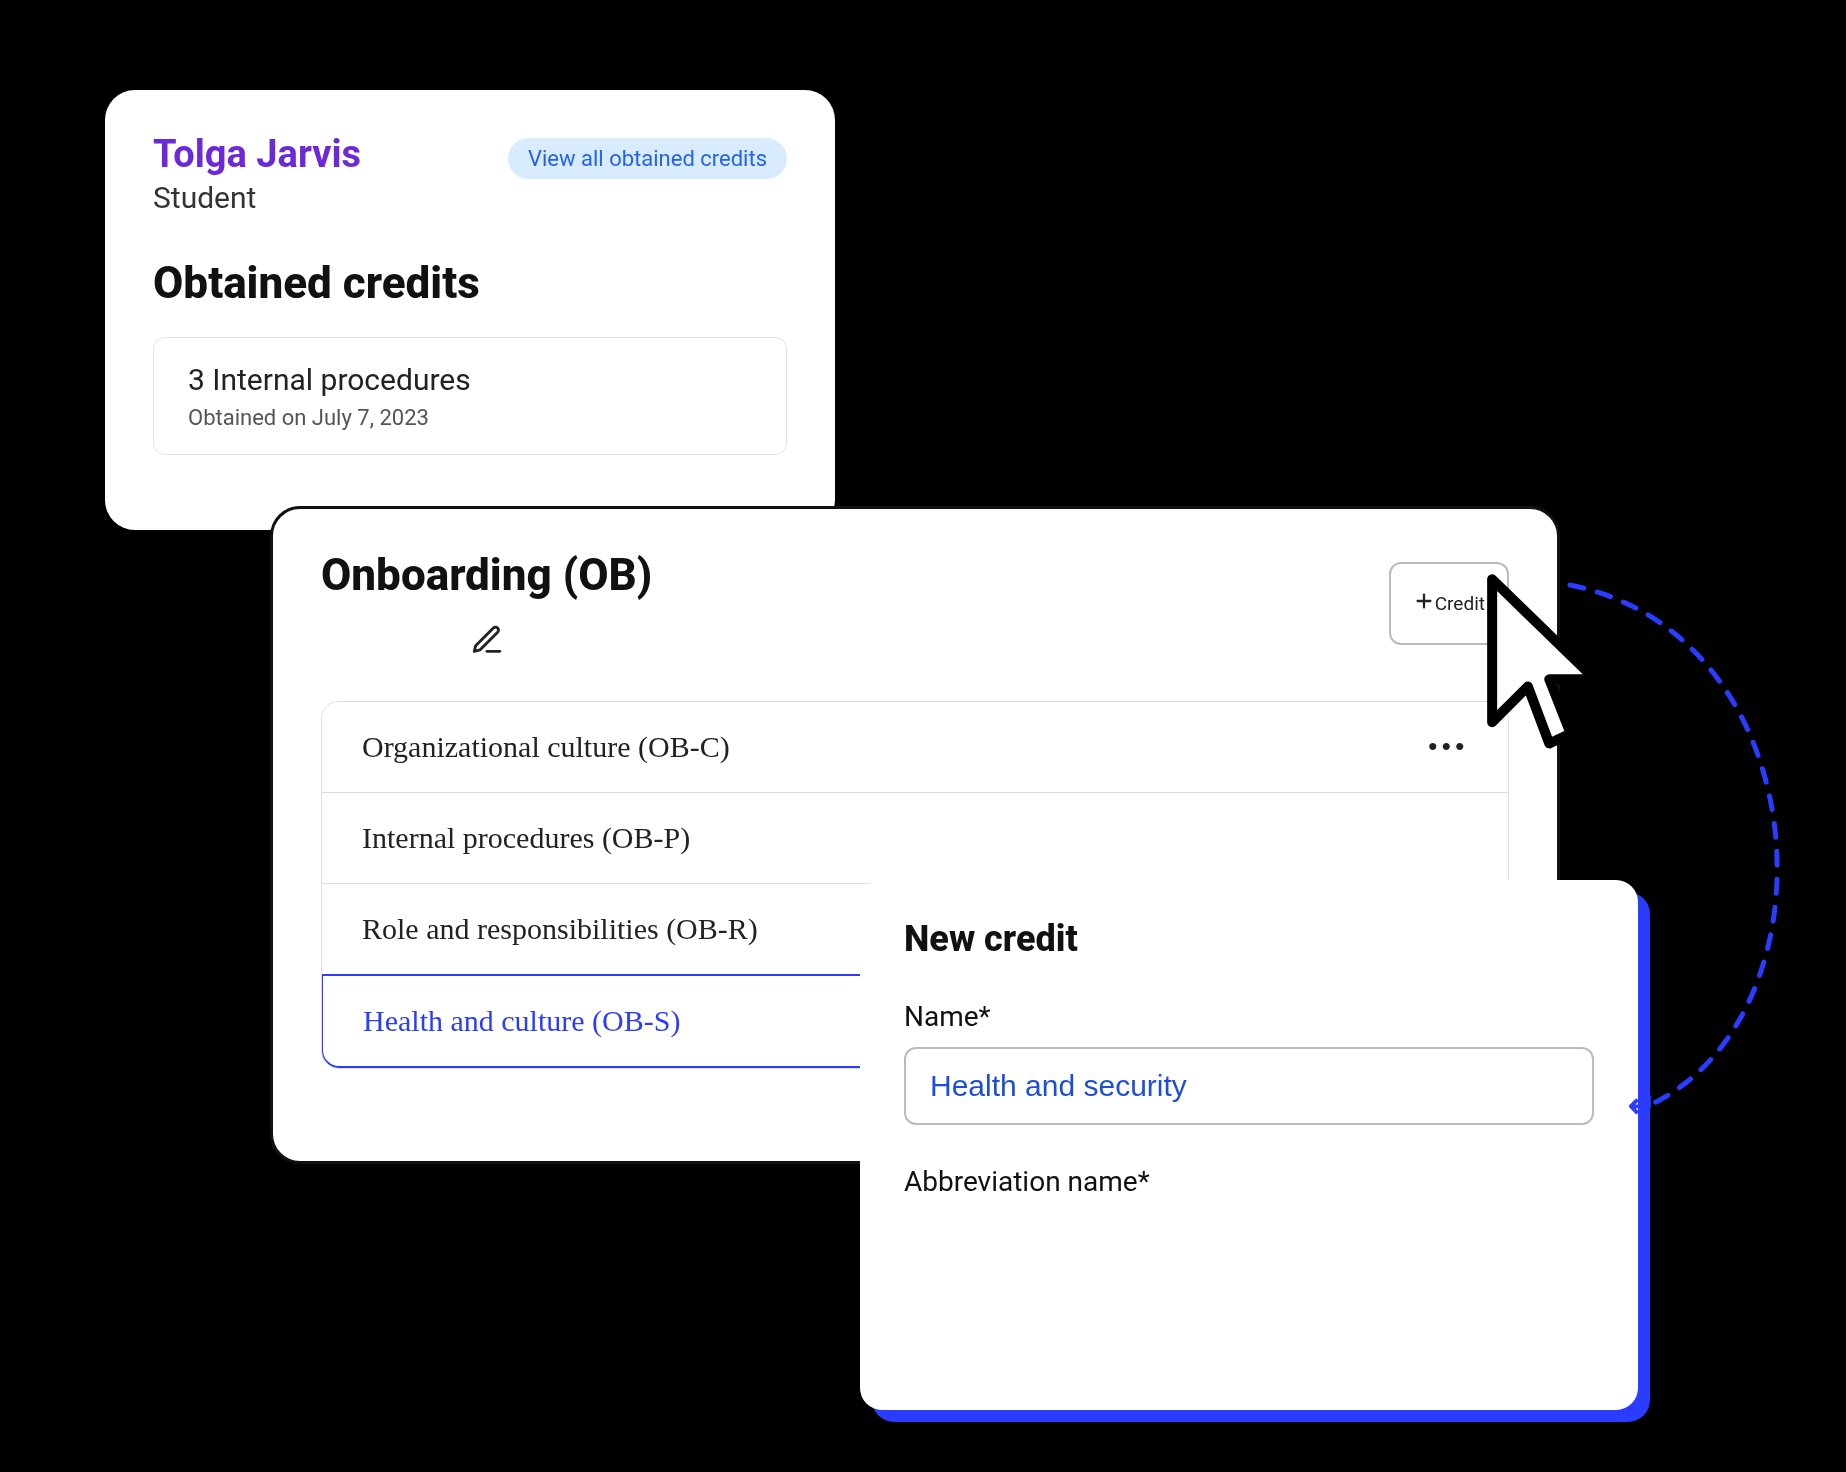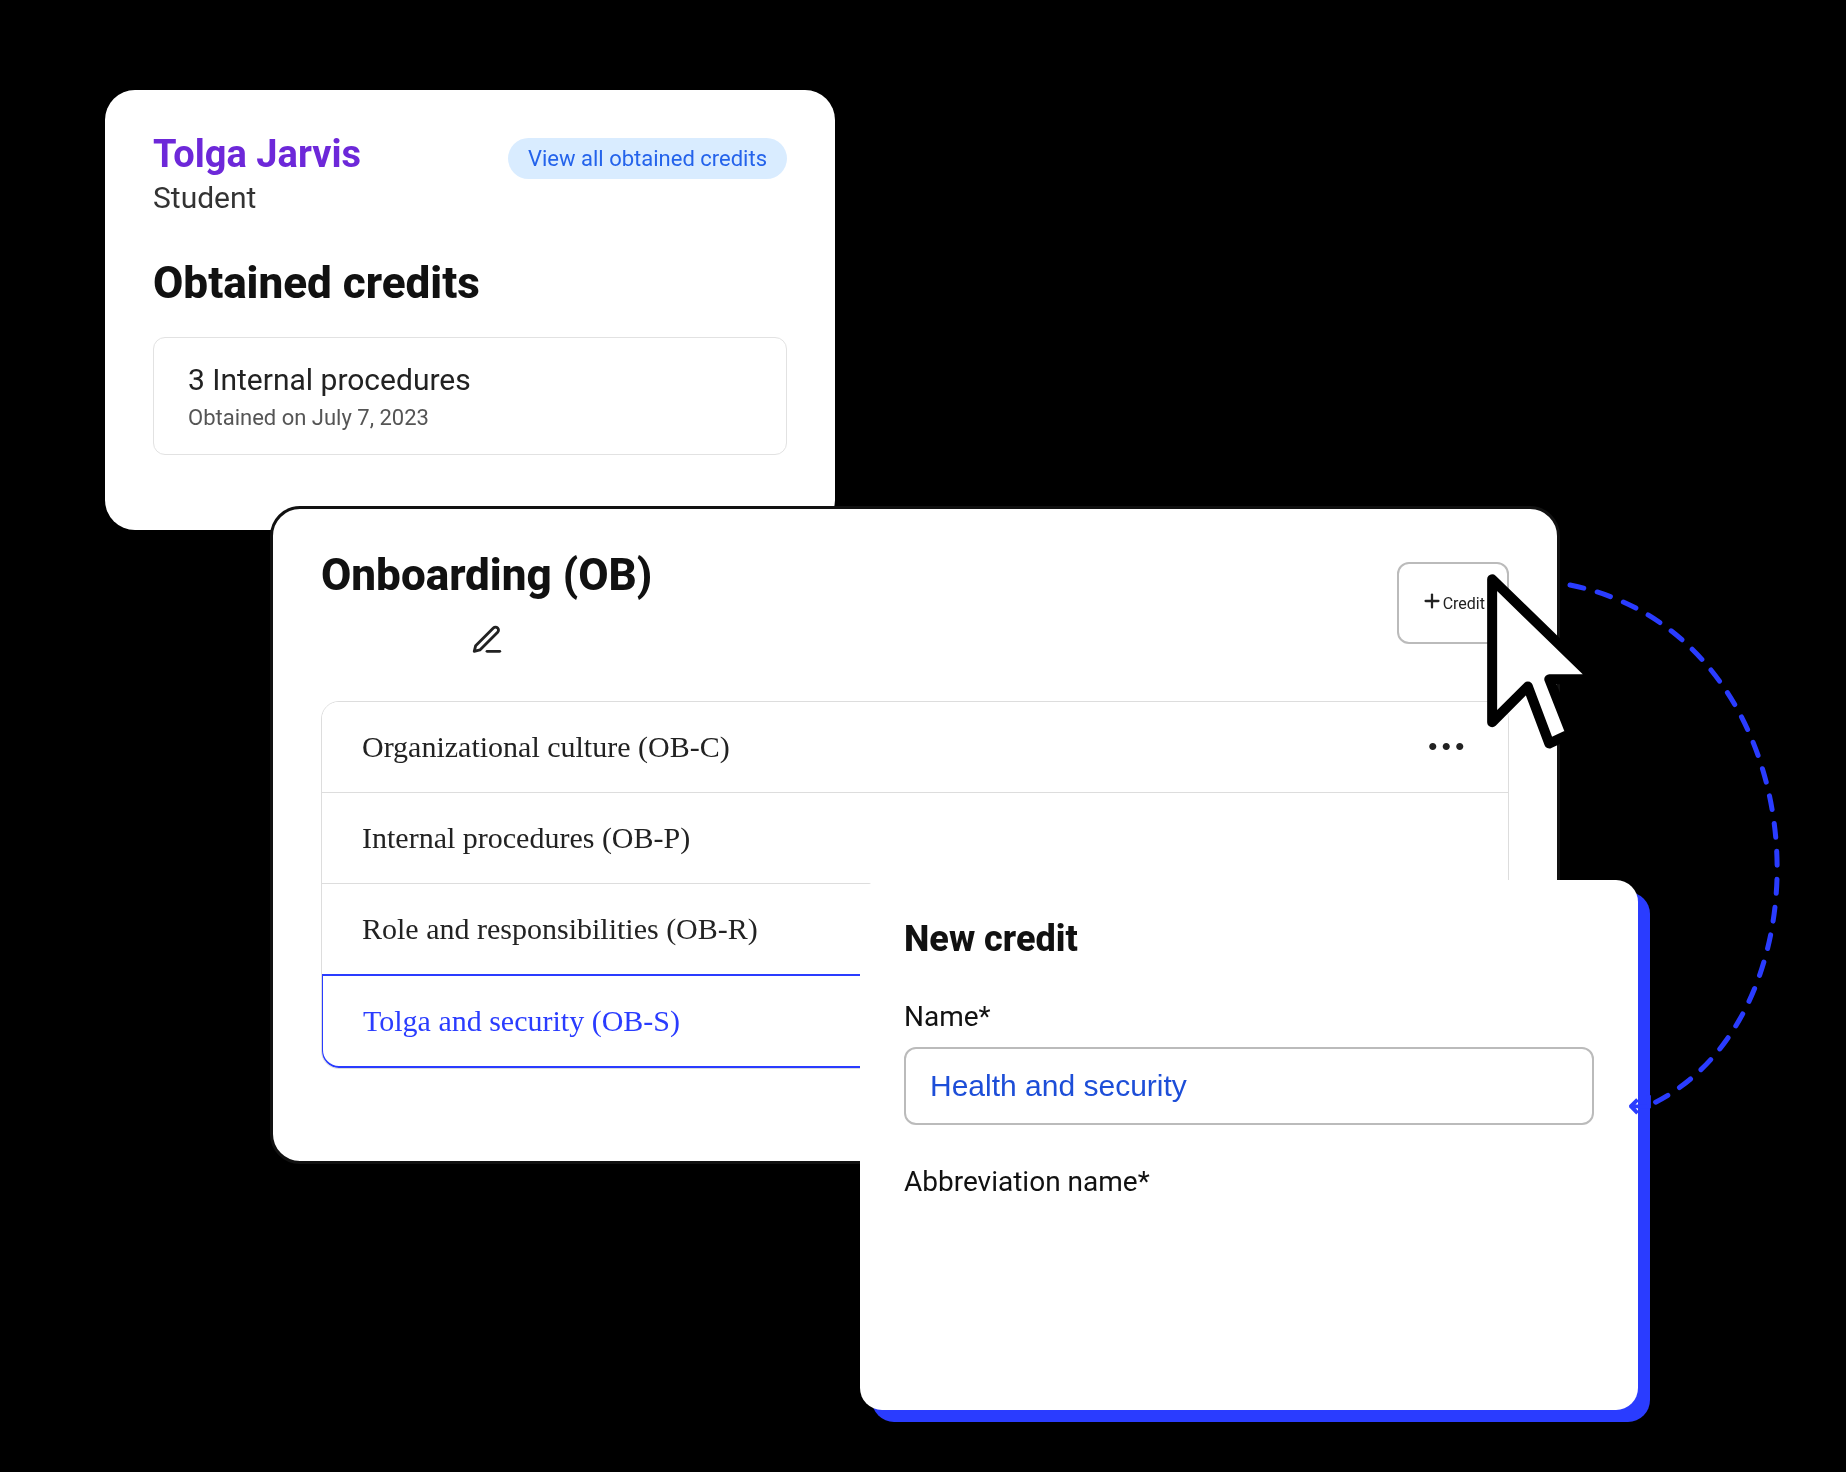--- a/index.html
+++ b/index.html
@@ -58,21 +58,21 @@
     padding: 40px 48px 0 48px;
   }
   .ob-head { display: flex; justify-content: space-between; align-items: center; }
   .ob-title-wrap { display: flex; align-items: center; gap: 22px; flex-direction: column; }
   .ob-title { font-size: 44px; font-weight: 800; color: #111; }
   .edit-icon { width: 34px; height: 34px; cursor: pointer; }
   .add-credit-btn {
     display: flex; align-items: center; 
     border: 2px solid #bbb; border-radius: 12px;
     padding: 26px 22px;
-    font-size: 16px; color: #222;
+    font-size: 19px; color: #222;
     cursor: pointer;
     background: #fff;
   }
   .add-credit-btn svg { width: 22px; height: 22px; }
 
   .ob-list {
     margin-top: 44px;
     border: 1px solid #ddd;
     border-radius: 18px;
     overflow: hidden;
@@ -203,21 +203,21 @@
       <span>Organizational culture (OB-C)</span>
       <span class="row-menu">•••</span>
     </div>
     <div class="ob-row">
       <span>Internal procedures (OB-P)</span>
     </div>
     <div class="ob-row">
       <span>Role and responsibilities (OB-R)</span>
     </div>
     <div class="ob-row selected">
-      <span>Tolga and security (OB-S)</span>
+      <span>Health and culture (OB-S)</span>
     </div>
   </div>
 </div>
 
 <div class="new-credit-card">
   <div class="nc-title">New credit</div>
 
   <div class="nc-field-label">Name*</div>
   <input class="nc-input" type="text" value="Health and security" style="">
 

